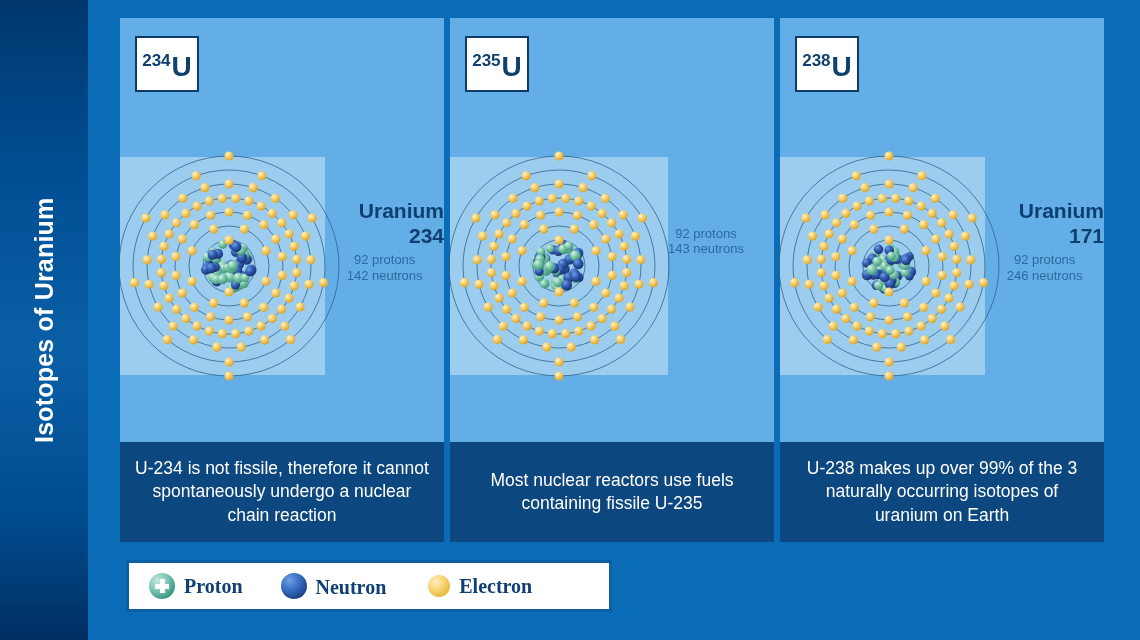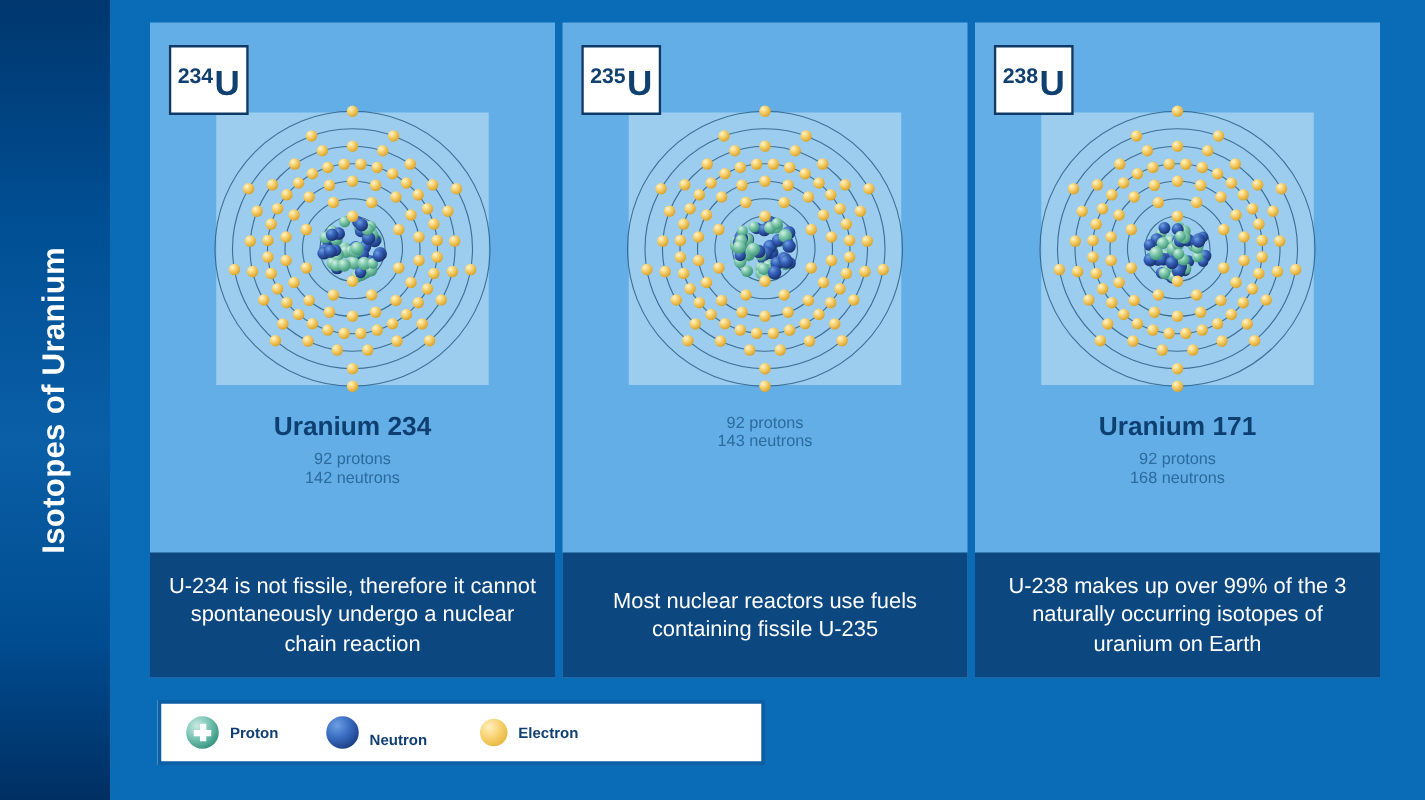--- a/index.html
+++ b/index.html
@@ -28,21 +28,21 @@
   .panels{
     position:absolute;left:120px;top:18px;width:1000px;height:524px;
     display:flex;gap:6px;
   }
   .panel{
     position:relative;width:324px;display:flex;flex-direction:column;
     background:#63aee6;
   }
   .panel-body{
     position:relative;flex:1 1 auto;
-    display:flex;flex-direction:column;align-items:center;
+    display:flex;flex-direction:row;align-items:center;
   }
 
   
   .badge{
     position:absolute;left:15px;top:18px;
     width:64px;height:56px;background:#ffffff;
     border:2px solid #0d3a66;
     display:flex;align-items:center;justify-content:center;
     box-sizing:border-box;z-index:6;
   }
@@ -79,21 +79,21 @@
   
   .legend{
     position:absolute;left:126px;top:560px;width:486px;height:52px;
     background:#ffffff;border:3px solid #0d5fa3;box-sizing:border-box;
     display:flex;align-items:center;
   }
   .legend-item{display:flex;align-items:center;gap:9px;}
   .legend-item.proton{margin-left:20px;}
   .legend-item.neutron{margin-left:38px;align-items:flex-end;}
   .legend-item.electron{margin-left:42px;}
-  .legend-label{font-size:12px;font-weight:bold;color:#103f73;}
+  .legend-label{font-size:20px;font-weight:bold;color:#103f73;font-family:Liberation Serif, serif;}
 
   .dot{width:26px;height:26px;border-radius:50%;position:relative;flex:0 0 auto;}
   .dot.proton{
     background:radial-gradient(circle at 33% 30%,#cbe8e0 0%,#83cbbd 35%,#3e9a86 72%,#2a7a68 100%);
   }
   .dot.proton::after{
     content:"";position:absolute;left:50%;top:50%;
     width:14px;height:14px;transform:translate(-50%,-50%);
     background:
       linear-gradient(#fff,#fff) center/14px 5px no-repeat,
@@ -687,21 +687,21 @@
               <circle cx="26.46" cy="137.67" r="4.6" fill="url(#eg3)"></circle>
               <circle cx="37.86" cy="73.00" r="4.6" fill="url(#eg3)"></circle>
               <circle cx="88.17" cy="30.79" r="4.6" fill="url(#eg3)"></circle>
               <circle cx="121.00" cy="11.00" r="4.6" fill="url(#eg3)"></circle>
               <circle cx="121.00" cy="231.00" r="4.6" fill="url(#eg3)"></circle>
             </svg>
           </div>
         <div class="caption-block">
           <div class="iso-name">Uranium 171</div>
           <div class="iso-protons">92 protons</div>
-          <div class="iso-neutrons">168 neutrons</div>
+          <div class="iso-neutrons">246 neutrons</div>
         </div>
       </div>
       <div class="factbox">
         <p>U-238 makes up over 99% of the 3 naturally occurring isotopes of uranium on Earth</p>
       </div>
     </div>
 
   </div>
 
   <div class="legend">

